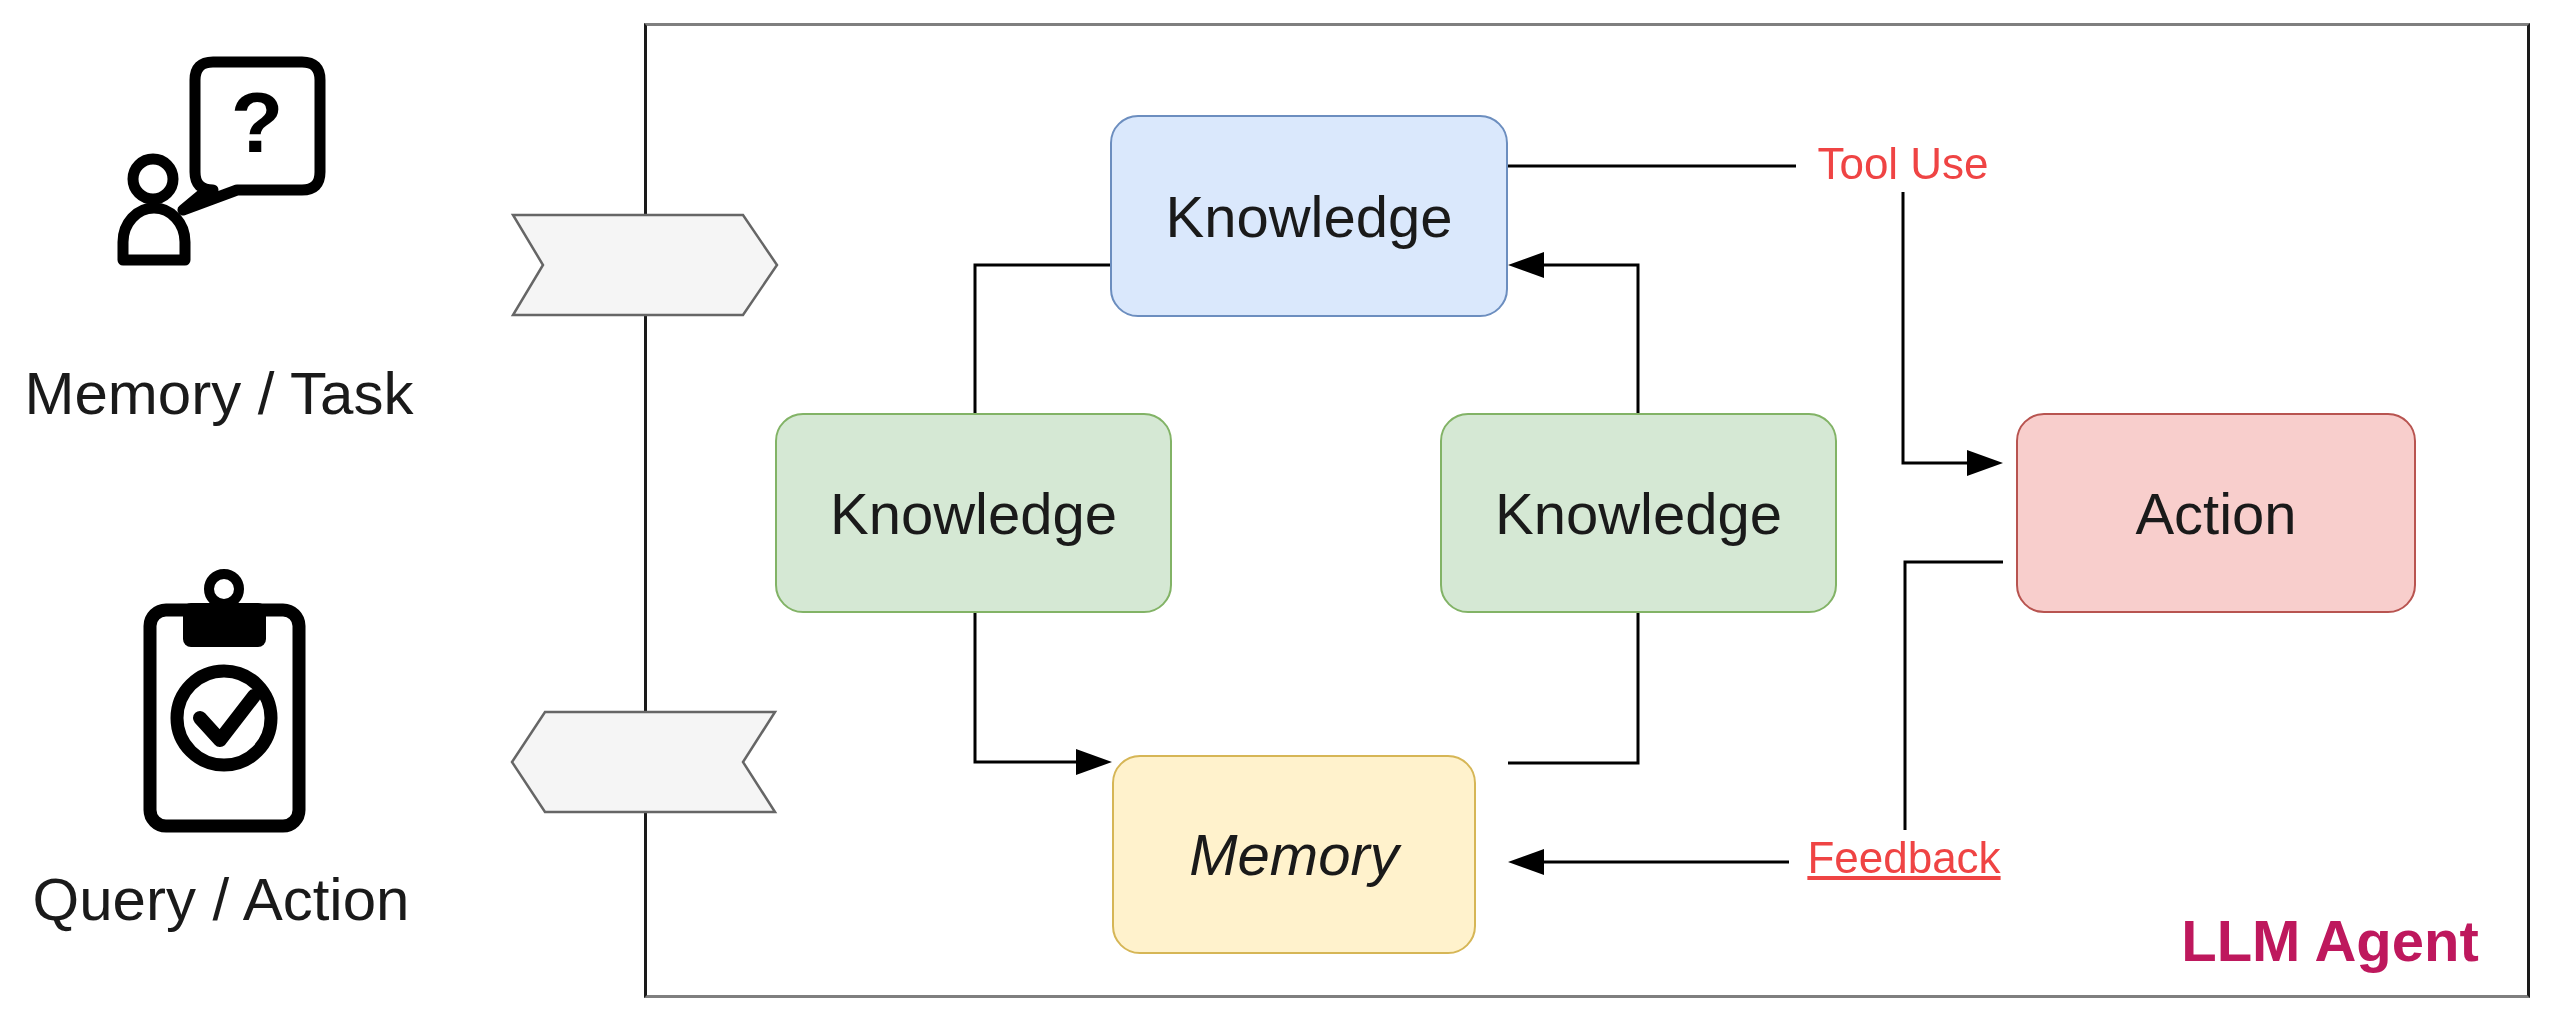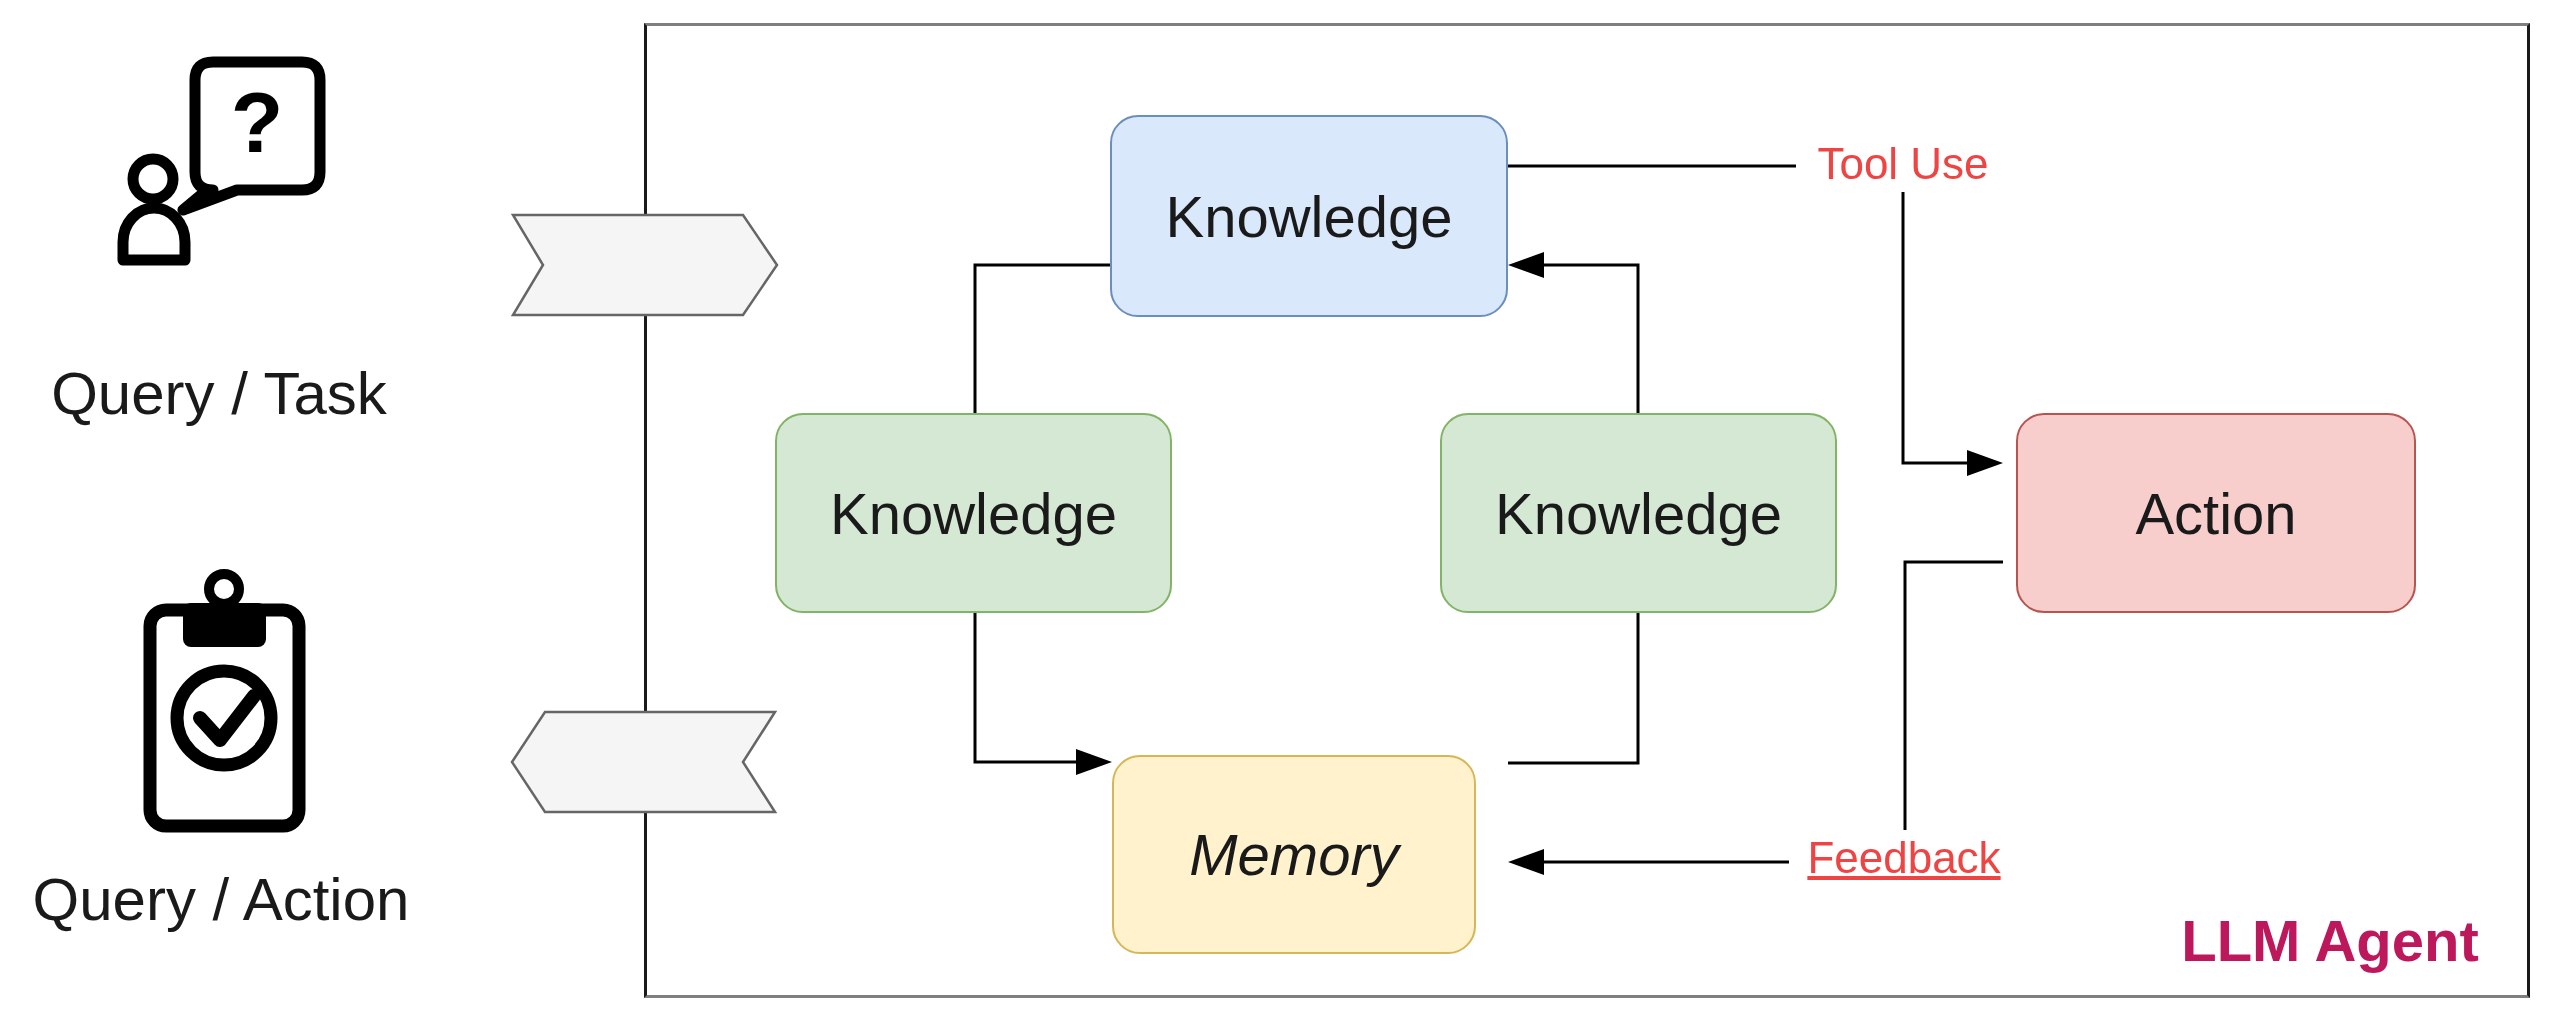--- a/index.html
+++ b/index.html
@@ -117,21 +117,21 @@
   <div class="abs edge-label" id="label-feedback">Feedback</div>
 
   <div class="abs" id="agent-label">LLM Agent</div>
 
   <svg class="abs" id="icon-user-question" width="215" height="220" viewBox="0 0 215 220">
     <path d="M98,12 H187 Q205,12 205,30 V122 Q205,140 187,140 H122 L68,160 L92,140 H98 Q80,140 80,122 V30 Q80,12 98,12 Z" fill="#ffffff" stroke-width="11" stroke-linejoin="round" style="stroke: rgb(0, 0, 0);"></path>
     <text x="142" y="102" font-size="86" font-weight="bold" text-anchor="middle" style="fill: rgb(0, 0, 0);">?</text>
     <circle cx="38" cy="129" r="20" fill="#ffffff" stroke-width="11" style="stroke: rgb(0, 0, 0);"></circle>
     <path d="M8,210 V192 A31,34 0 0 1 70,192 V210 Z" fill="#ffffff" stroke-width="11" stroke-linejoin="round" style="stroke: rgb(0, 0, 0);"></path>
   </svg>
-  <div class="abs io-caption" id="caption-query">Query / Task</div>
+  <div class="abs io-caption" id="caption-query">Memory / Task</div>
 
   <svg class="abs" id="icon-clipboard-check" width="170" height="280" viewBox="0 0 170 280">
     <circle cx="84" cy="33" r="15" fill="#ffffff" stroke-width="10" style="stroke: rgb(0, 0, 0);"></circle>
     <rect x="10" y="54" width="149" height="216" rx="16" fill="#ffffff" stroke-width="13" style="stroke: rgb(0, 0, 0);"></rect>
     <rect x="43" y="47" width="83" height="44" rx="8" style="fill: rgb(0, 0, 0);"></rect>
     <circle cx="84" cy="162" r="47" fill="#ffffff" stroke-width="13" style="stroke: rgb(0, 0, 0);"></circle>
     <path d="M60,162 L80,184 L114,140" fill="none" stroke-width="14" stroke-linecap="round" stroke-linejoin="round" style="stroke: rgb(0, 0, 0);"></path>
   </svg>
   <div class="abs io-caption" id="caption-result">Query / Action</div>
 

